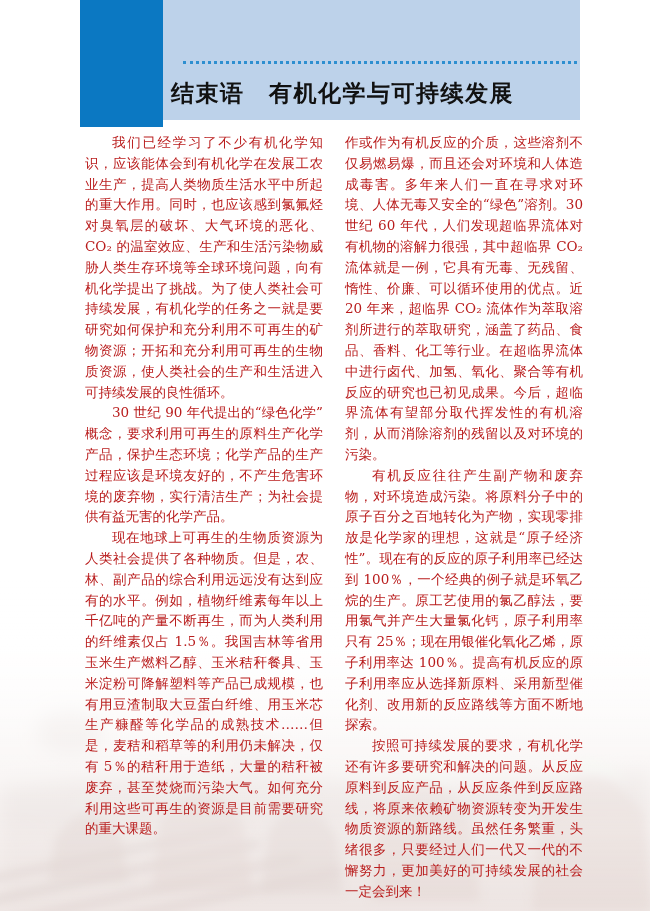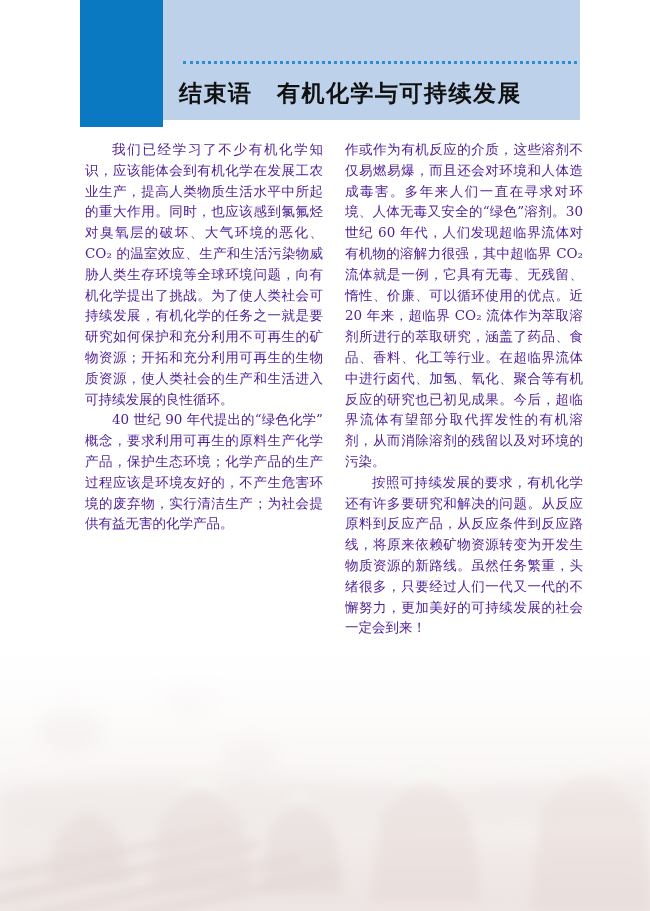--- a/index.html
+++ b/index.html
@@ -18,28 +18,28 @@
   }
   .accent-bar{
     position:absolute;left:80px;top:0;width:83px;height:127px;
     background:#0b78c2;
   }
   .dotted-line{
     position:absolute;left:20px;top:61px;width:394px;height:0;
     border-top:3px dotted #2e8fd0;
   }
   .page-title{
-    position:absolute;left:16px;top:78px;width:400px;
+    position:absolute;left:8px;top:78px;width:400px;
     font-size:23px;font-weight:bold;color:#111;
     letter-spacing:1.5px;white-space:nowrap;
   }
   
   .col{
-    position:absolute;top:139px;width:238px;
-    font-size:13.5px;line-height:20.8px;color:#4c1d95;
+    position:absolute;top:132px;width:238px;
+    font-size:13.5px;line-height:20.8px;color:#b91c1c;
     text-align:justify;
   }
   .col-left{left:85px;}
   .col-right{left:345px;}
   .col p{margin:0;padding:0;}
   .col p.indent{text-indent:2em;}
   
   .footer-photo{
     position:absolute;left:0;bottom:0;width:650px;height:330px;
     pointer-events:none;
@@ -118,21 +118,23 @@
   </div>
 
   <div class="header-band">
     <div class="dotted-line"></div>
     <div class="page-title">结束语　有机化学与可持续发展</div>
   </div>
   <div class="accent-bar"></div>
 
   <div class="col col-left">
     <p class="indent">我们已经学习了不少有机化学知识，应该能体会到有机化学在发展工农业生产，提高人类物质生活水平中所起的重大作用。同时，也应该感到氯氟烃对臭氧层的破坏、大气环境的恶化、CO₂ 的温室效应、生产和生活污染物威胁人类生存环境等全球环境问题，向有机化学提出了挑战。为了使人类社会可持续发展，有机化学的任务之一就是要研究如何保护和充分利用不可再生的矿物资源；开拓和充分利用可再生的生物质资源，使人类社会的生产和生活进入可持续发展的良性循环。</p>
-    <p class="indent">40 世纪 90 年代提出的“绿色化学”概念，要求利用可再生的原料生产化学产品，保护生态环境；化学产品的生产过程应该是环境友好的，不产生危害环境的废弃物，实行清洁生产；为社会提供有益无害的化学产品。</p>
+    <p class="indent">30 世纪 90 年代提出的“绿色化学”概念，要求利用可再生的原料生产化学产品，保护生态环境；化学产品的生产过程应该是环境友好的，不产生危害环境的废弃物，实行清洁生产；为社会提供有益无害的化学产品。</p>
+    <p class="indent">现在地球上可再生的生物质资源为人类社会提供了各种物质。但是，农、林、副产品的综合利用远远没有达到应有的水平。例如，植物纤维素每年以上千亿吨的产量不断再生，而为人类利用的纤维素仅占 1.5％。我国吉林等省用玉米生产燃料乙醇、玉米秸秆餐具、玉米淀粉可降解塑料等产品已成规模，也有用豆渣制取大豆蛋白纤维、用玉米芯生产糠醛等化学品的成熟技术……但是，麦秸和稻草等的利用仍未解决，仅有 5％的秸秆用于造纸，大量的秸秆被废弃，甚至焚烧而污染大气。如何充分利用这些可再生的资源是目前需要研究的重大课题。</p>
   </div>
 
   <div class="col col-right">
     <p>作或作为有机反应的介质，这些溶剂不仅易燃易爆，而且还会对环境和人体造成毒害。多年来人们一直在寻求对环境、人体无毒又安全的“绿色”溶剂。30 世纪 60 年代，人们发现超临界流体对有机物的溶解力很强，其中超临界 CO₂ 流体就是一例，它具有无毒、无残留、惰性、价廉、可以循环使用的优点。近 20 年来，超临界 CO₂ 流体作为萃取溶剂所进行的萃取研究，涵盖了药品、食品、香料、化工等行业。在超临界流体中进行卤代、加氢、氧化、聚合等有机反应的研究也已初见成果。今后，超临界流体有望部分取代挥发性的有机溶剂，从而消除溶剂的残留以及对环境的污染。</p>
+    <p class="indent">有机反应往往产生副产物和废弃物，对环境造成污染。将原料分子中的原子百分之百地转化为产物，实现零排放是化学家的理想，这就是“原子经济性”。现在有的反应的原子利用率已经达到 100％，一个经典的例子就是环氧乙烷的生产。原工艺使用的氯乙醇法，要用氯气并产生大量氯化钙，原子利用率只有 25％；现在用银催化氧化乙烯，原子利用率达 100％。提高有机反应的原子利用率应从选择新原料、采用新型催化剂、改用新的反应路线等方面不断地探索。</p>
     <p class="indent">按照可持续发展的要求，有机化学还有许多要研究和解决的问题。从反应原料到反应产品，从反应条件到反应路线，将原来依赖矿物资源转变为开发生物质资源的新路线。虽然任务繁重，头绪很多，只要经过人们一代又一代的不懈努力，更加美好的可持续发展的社会一定会到来！</p>
   </div>
 
 </div>
 
 </body></html>

